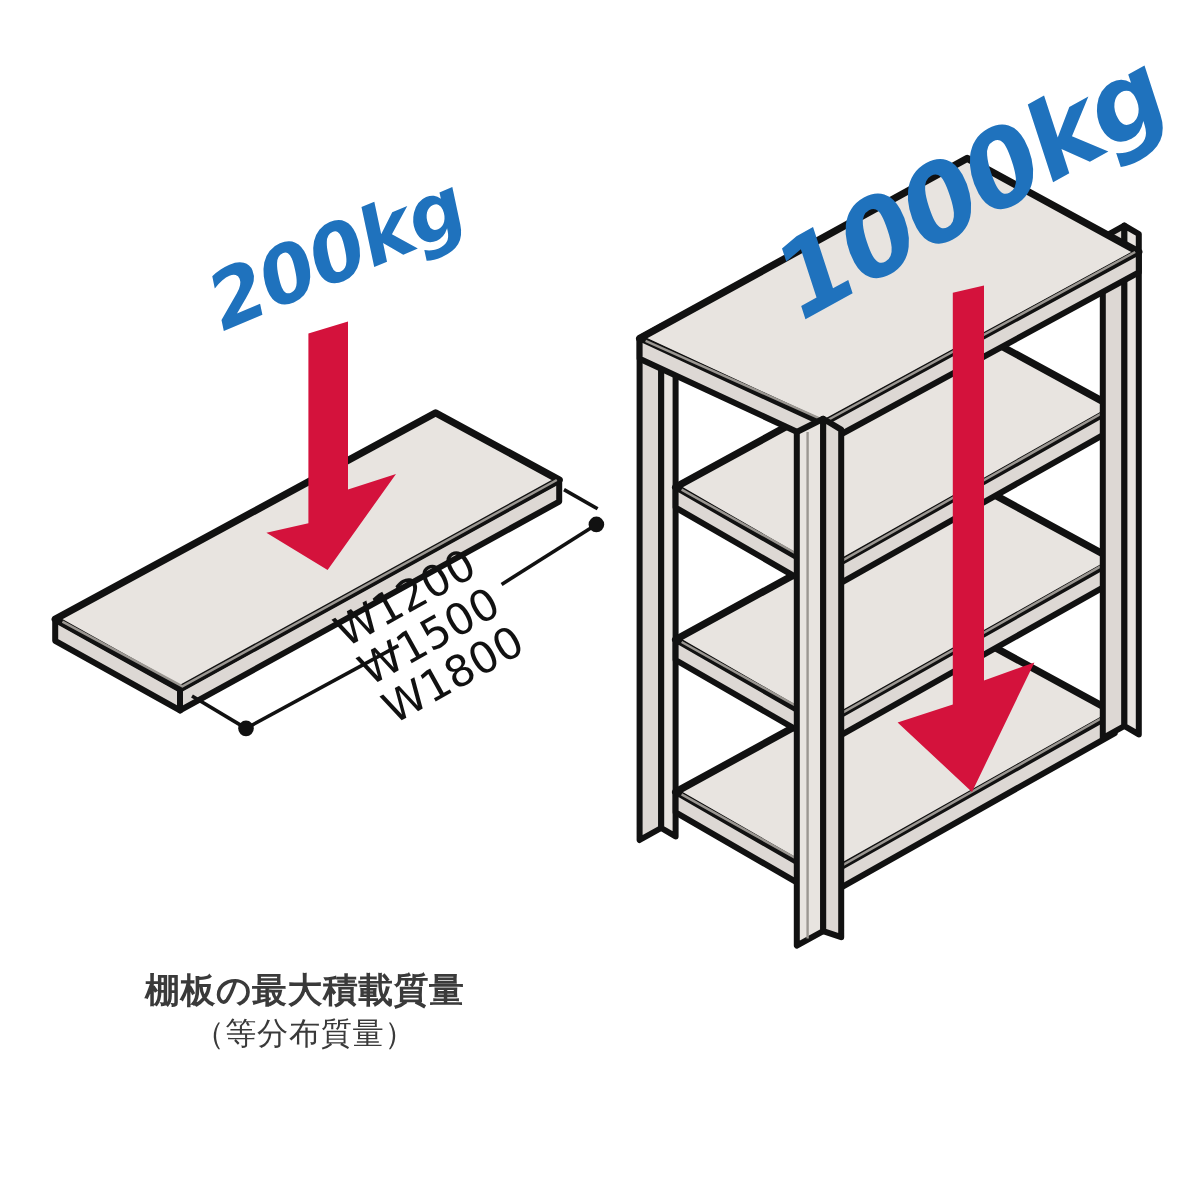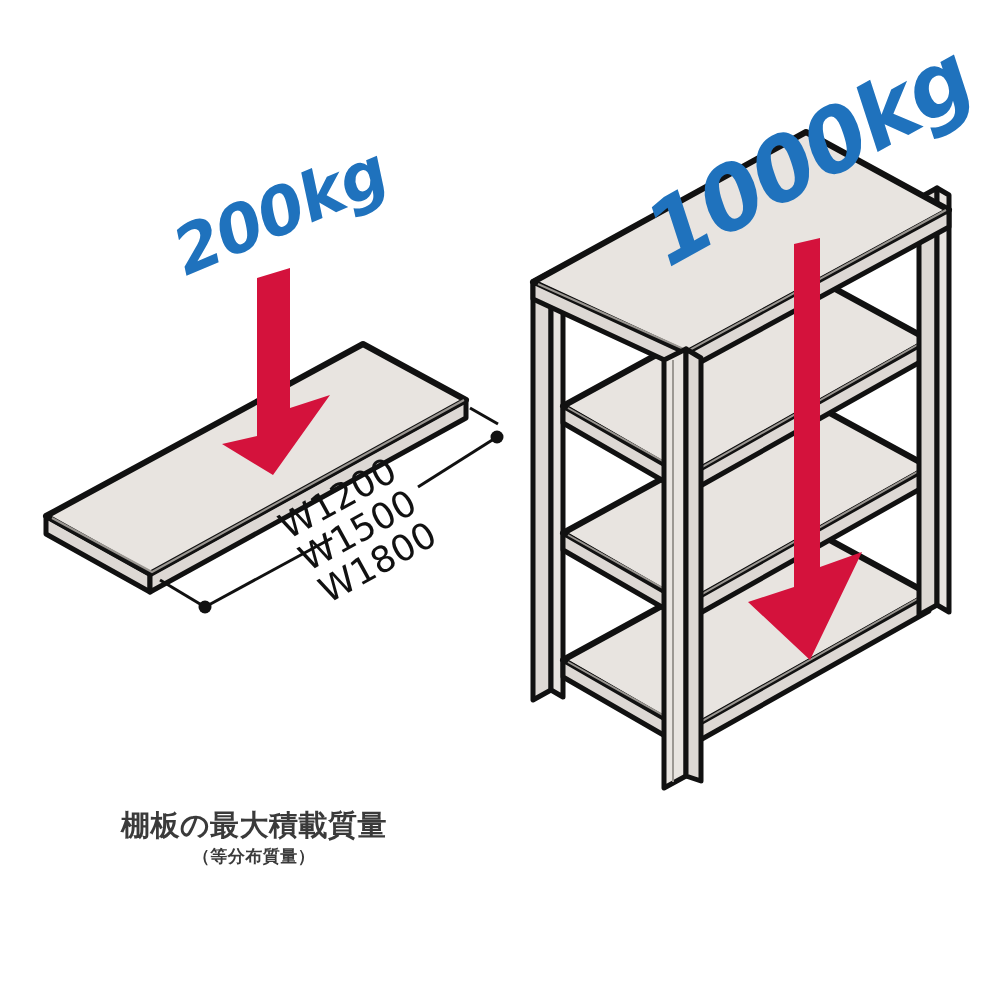--- a/index.html
+++ b/index.html
@@ -16,21 +16,21 @@
     position:absolute;left:0;top:805px;width:1000px;
     display:flex;flex-direction:column;
   }
   .cap{
     width:500px;text-align:center;
     color:#3a3a3a;
     font-weight:700;
     line-height:1.38;
   }
   .cap .l1{font-size:29px;letter-spacing:0.5px;display:block;}
-  .cap .l2{font-size:17px;letter-spacing:0.5px;display:block;font-weight:700;}
+  .cap .l2{font-size:26px;letter-spacing:0.5px;display:block;font-weight:400;}
   .cap-left{padding-left:4px;}
   .cap-right{padding-right:4px;}
 </style>
 </head>
 <body>
 
 <div id="stage">
 
   <svg class="fig" viewBox="0 0 1000 1000">
     <defs>

